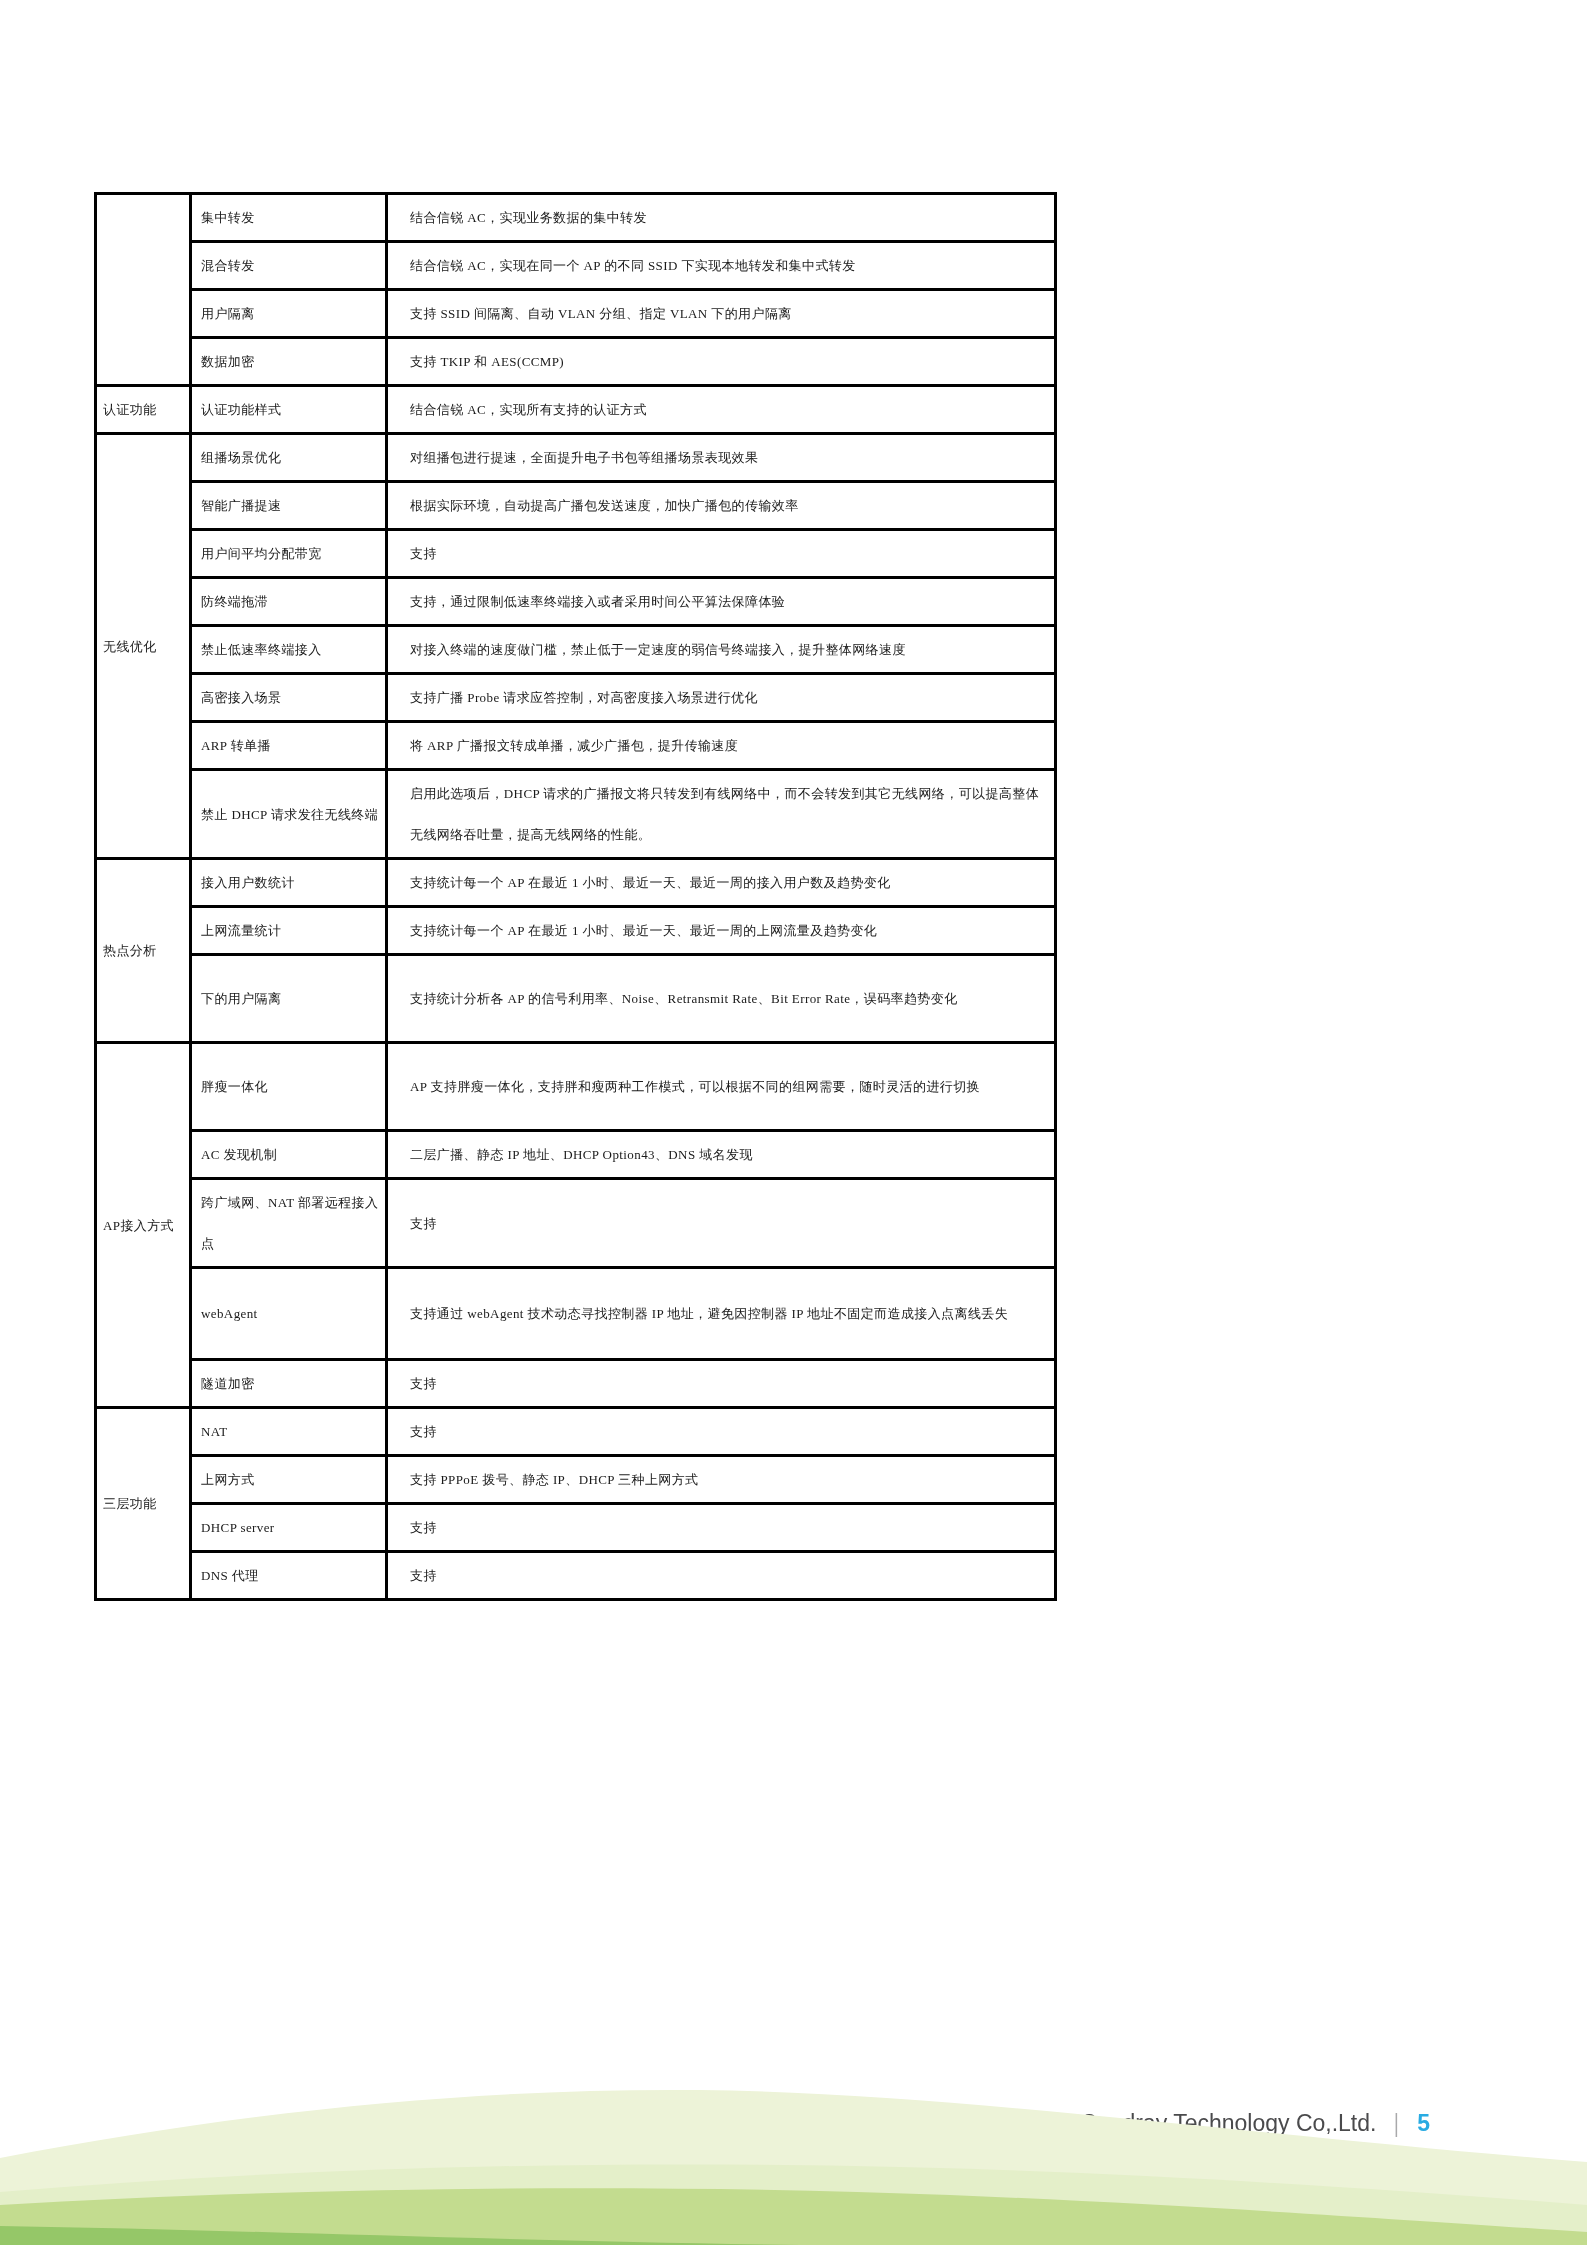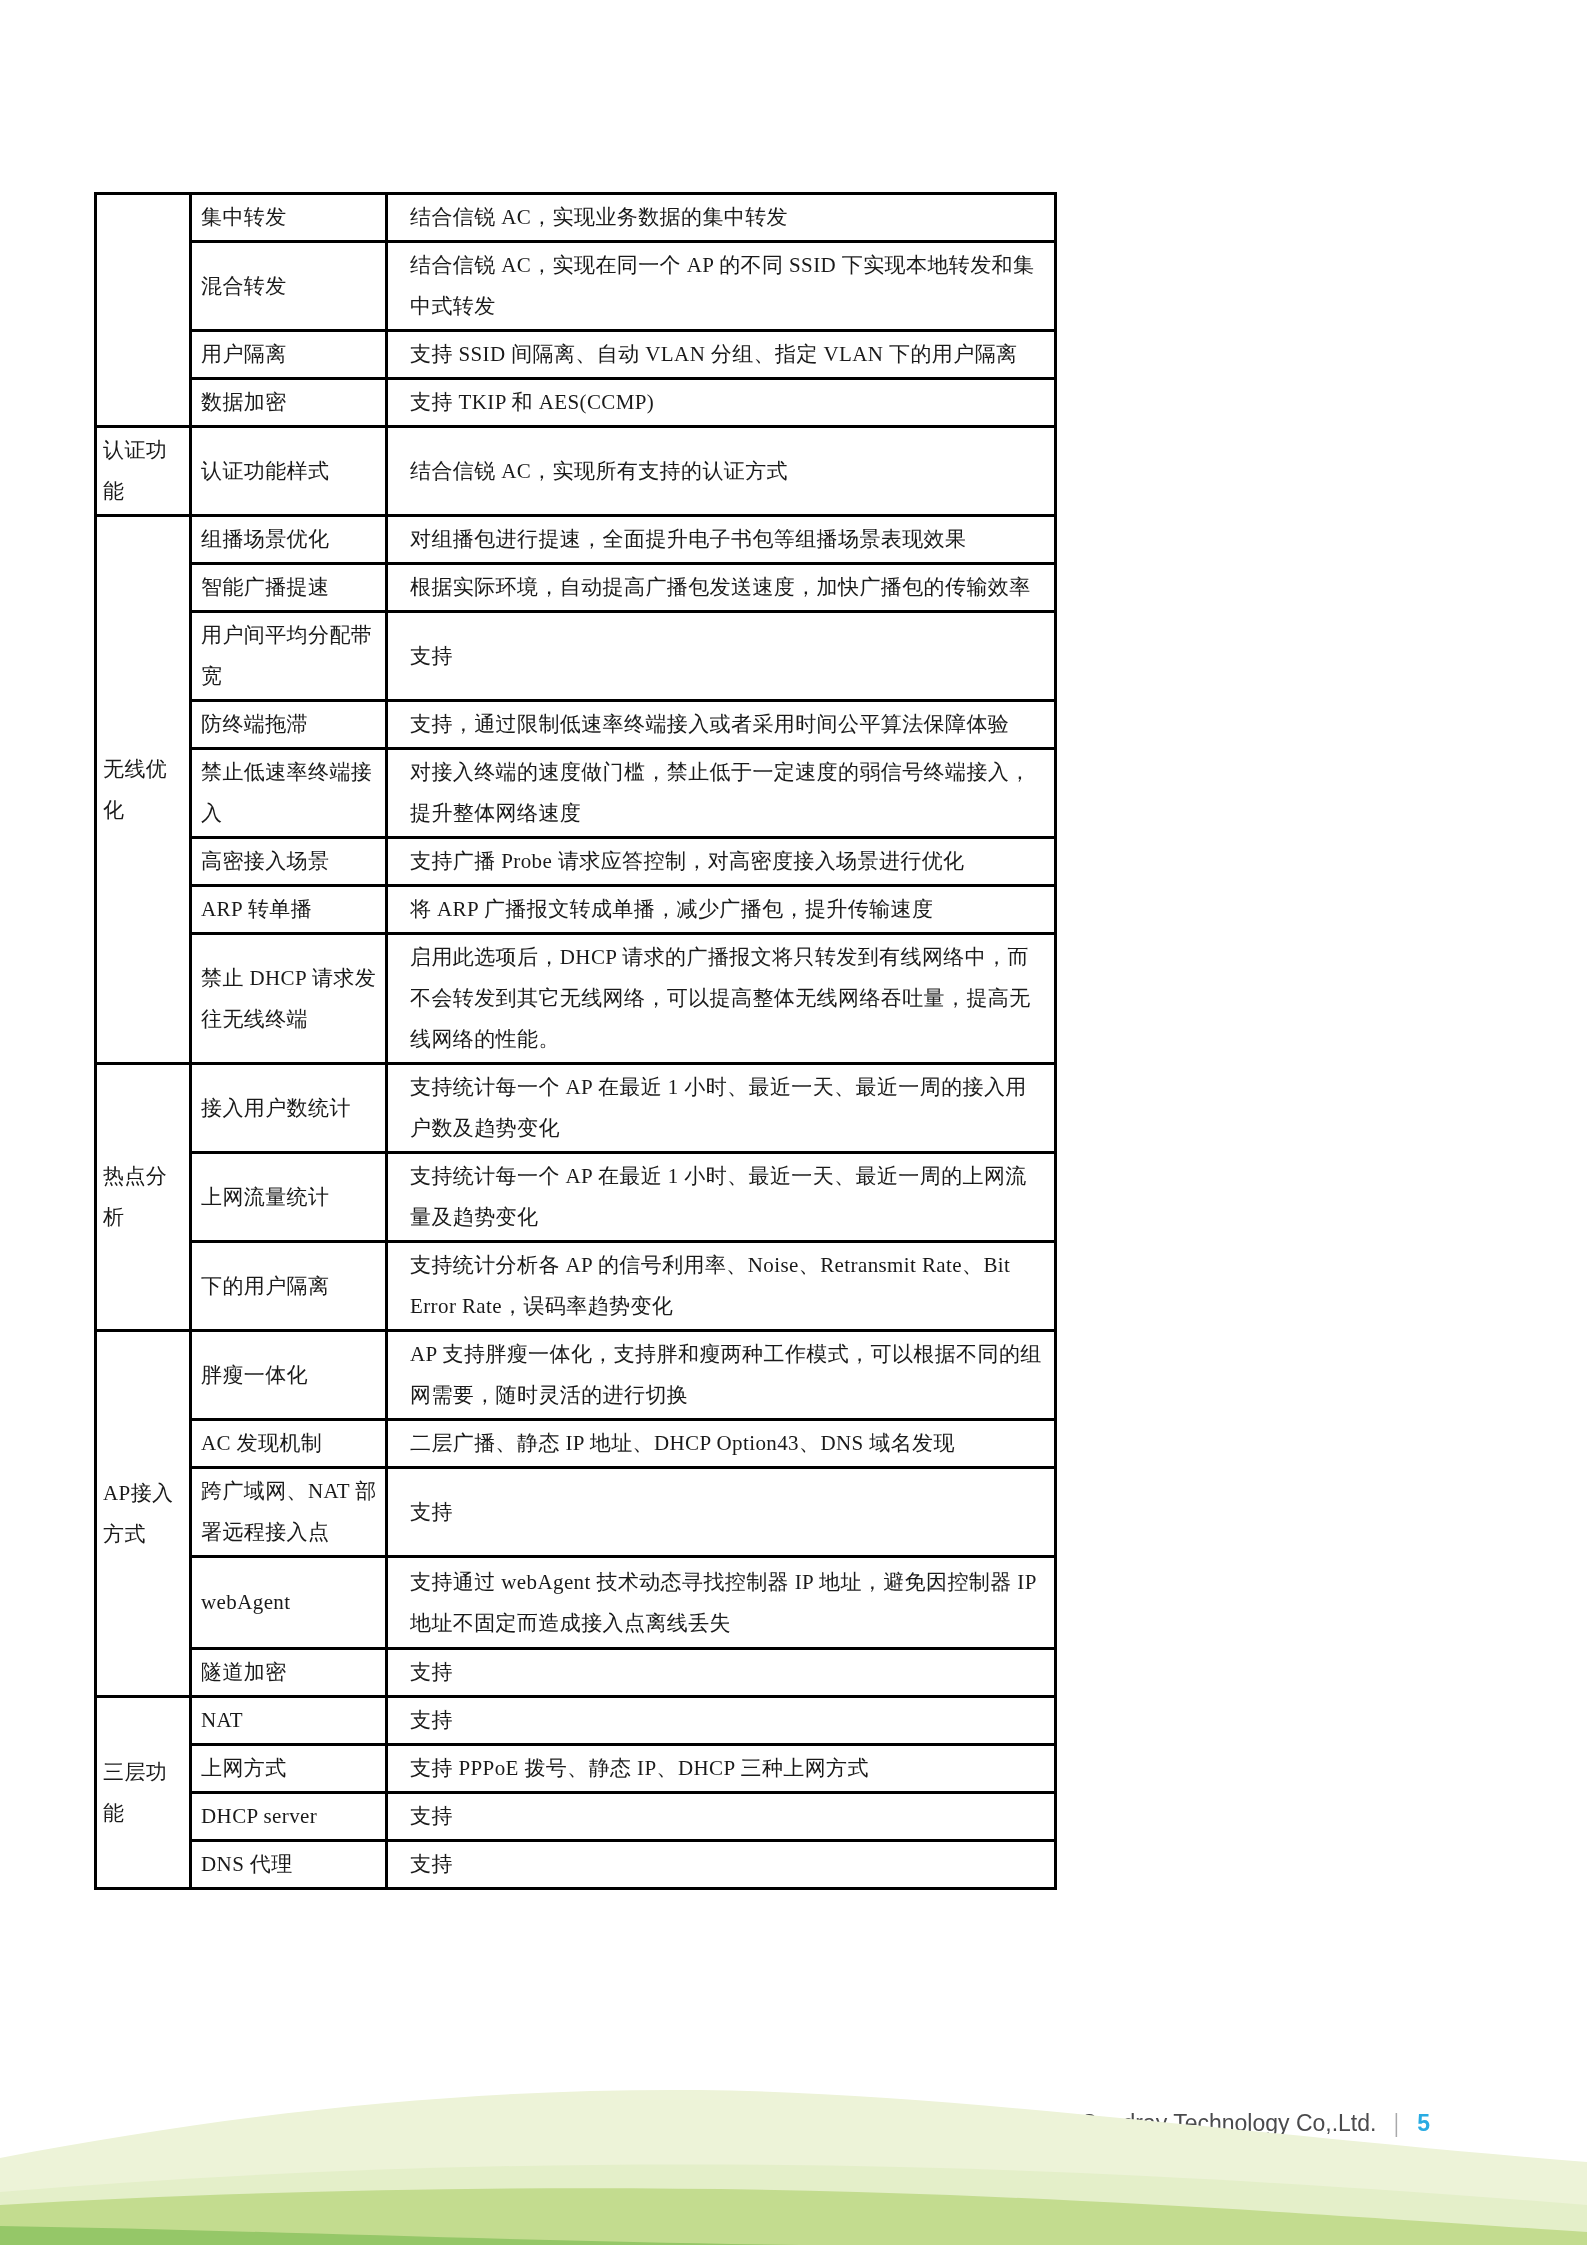--- a/index.html
+++ b/index.html
@@ -17,21 +17,21 @@
   }
   table.spec{
     border-collapse:collapse;
     table-layout:fixed;
     width:928px;
     border:3px solid #000;
   }
   table.spec td{
     border:3px solid #000;
     vertical-align:middle;
-    font-size:21px;
+    font-size:13px;
     line-height:41px;
     color:#1a1a1a;
     letter-spacing:0.4px;
     word-break:break-word;
   }
   td.cat{
     width:82px;
     padding:2px 4px 2px 6px;
     text-align:left;
   }

